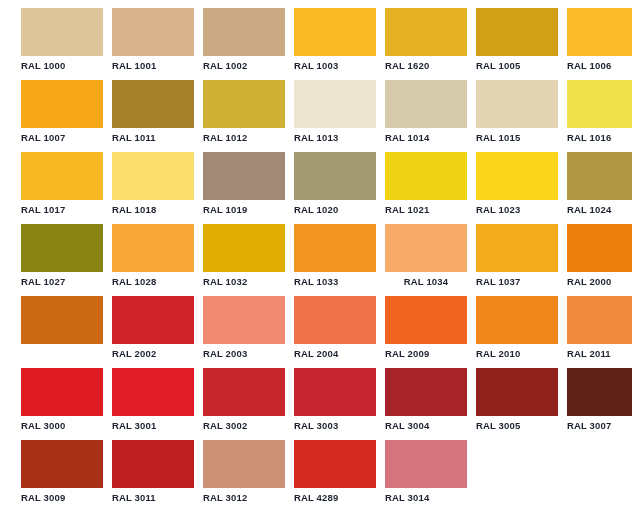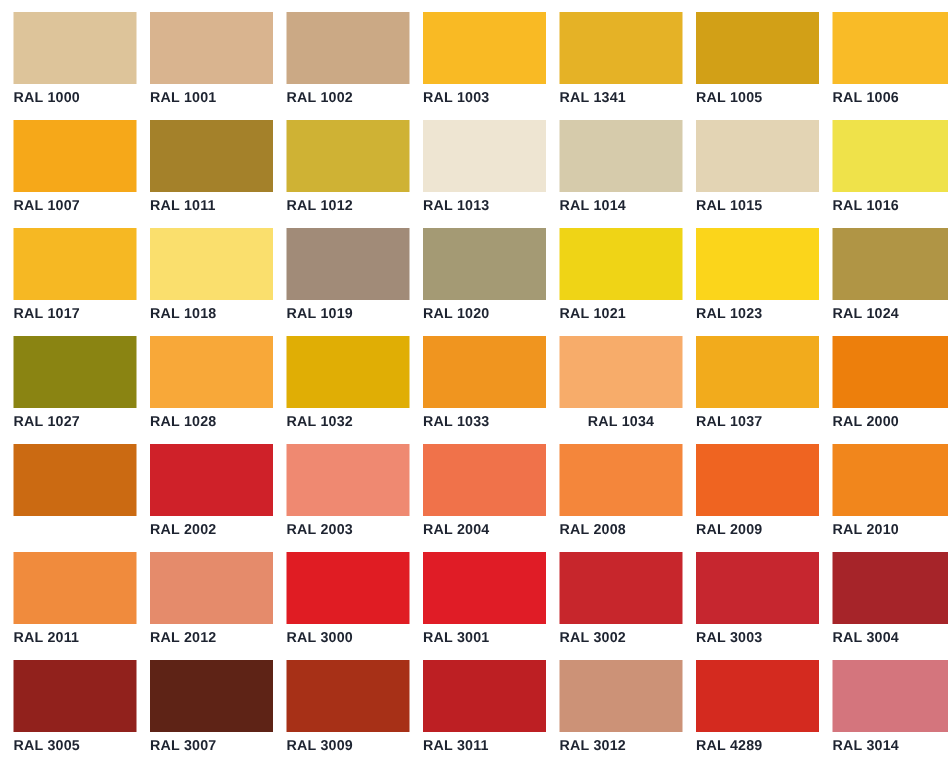--- a/index.html
+++ b/index.html
@@ -12,21 +12,21 @@
     background: #ffffff;
     font-family: "Liberation Sans", "DejaVu Sans", sans-serif;
     overflow: hidden;
   }
 
   #chart {
     position: relative;
     width: 632px;
     height: 512px;
     box-sizing: border-box;
-    padding: 8px 0 0 9px;
+    padding: 8px 0 0 21px;
   }
 
   .grid {
     display: grid;
     grid-template-columns: repeat(7, 82px);
     grid-auto-rows: 72px;
     column-gap: 9px;
     row-gap: 0px;
   }
 
@@ -70,21 +70,21 @@
       <div class="cell">
         <span class="swatch" style="background-color: rgb(203, 169, 133);"></span>
         <span class="swatch-label" style="color: rgb(29, 35, 48);">RAL 1002</span>
       </div>
       <div class="cell">
         <span class="swatch" style="background-color: rgb(249, 186, 36);"></span>
         <span class="swatch-label" style="color: rgb(29, 35, 48);">RAL 1003</span>
       </div>
       <div class="cell">
         <span class="swatch" style="background-color: rgb(229, 178, 38);"></span>
-        <span class="swatch-label" style="color: rgb(29, 35, 48);">RAL 1341</span>
+        <span class="swatch-label" style="color: rgb(29, 35, 48);">RAL 1620</span>
       </div>
       <div class="cell">
         <span class="swatch" style="background-color: rgb(210, 160, 23);"></span>
         <span class="swatch-label" style="color: rgb(29, 35, 48);">RAL 1005</span>
       </div>
       <div class="cell">
         <span class="swatch" style="background-color: rgb(249, 187, 39);"></span>
         <span class="swatch-label" style="color: rgb(29, 35, 48);">RAL 1006</span>
       </div>
       <div class="cell">
@@ -181,40 +181,32 @@
       </div>
       <div class="cell">
         <span class="swatch" style="background-color: rgb(239, 137, 113);"></span>
         <span class="swatch-label" style="color: rgb(29, 35, 48);">RAL 2003</span>
       </div>
       <div class="cell">
         <span class="swatch" style="background-color: rgb(240, 114, 74);"></span>
         <span class="swatch-label" style="color: rgb(29, 35, 48);">RAL 2004</span>
       </div>
       <div class="cell">
-        <span class="swatch" style="background-color: rgb(244, 134, 59);"></span>
-        <span class="swatch-label" style="color: rgb(29, 35, 48);">RAL 2008</span>
-      </div>
-      <div class="cell">
         <span class="swatch" style="background-color: rgb(239, 100, 33);"></span>
         <span class="swatch-label" style="color: rgb(29, 35, 48);">RAL 2009</span>
       </div>
       <div class="cell">
         <span class="swatch" style="background-color: rgb(241, 134, 28);"></span>
         <span class="swatch-label" style="color: rgb(29, 35, 48);">RAL 2010</span>
       </div>
       <div class="cell">
         <span class="swatch" style="background-color: rgb(240, 139, 61);"></span>
         <span class="swatch-label" style="color: rgb(29, 35, 48);">RAL 2011</span>
       </div>
       <div class="cell">
-        <span class="swatch" style="background-color: rgb(229, 139, 107);"></span>
-        <span class="swatch-label" style="color: rgb(29, 35, 48);">RAL 2012</span>
-      </div>
-      <div class="cell">
         <span class="swatch" style="background-color: rgb(224, 28, 35);"></span>
         <span class="swatch-label" style="color: rgb(29, 35, 48);">RAL 3000</span>
       </div>
       <div class="cell">
         <span class="swatch" style="background-color: rgb(224, 28, 38);"></span>
         <span class="swatch-label" style="color: rgb(29, 35, 48);">RAL 3001</span>
       </div>
       <div class="cell">
         <span class="swatch" style="background-color: rgb(199, 38, 44);"></span>
         <span class="swatch-label" style="color: rgb(29, 35, 48);">RAL 3002</span>

